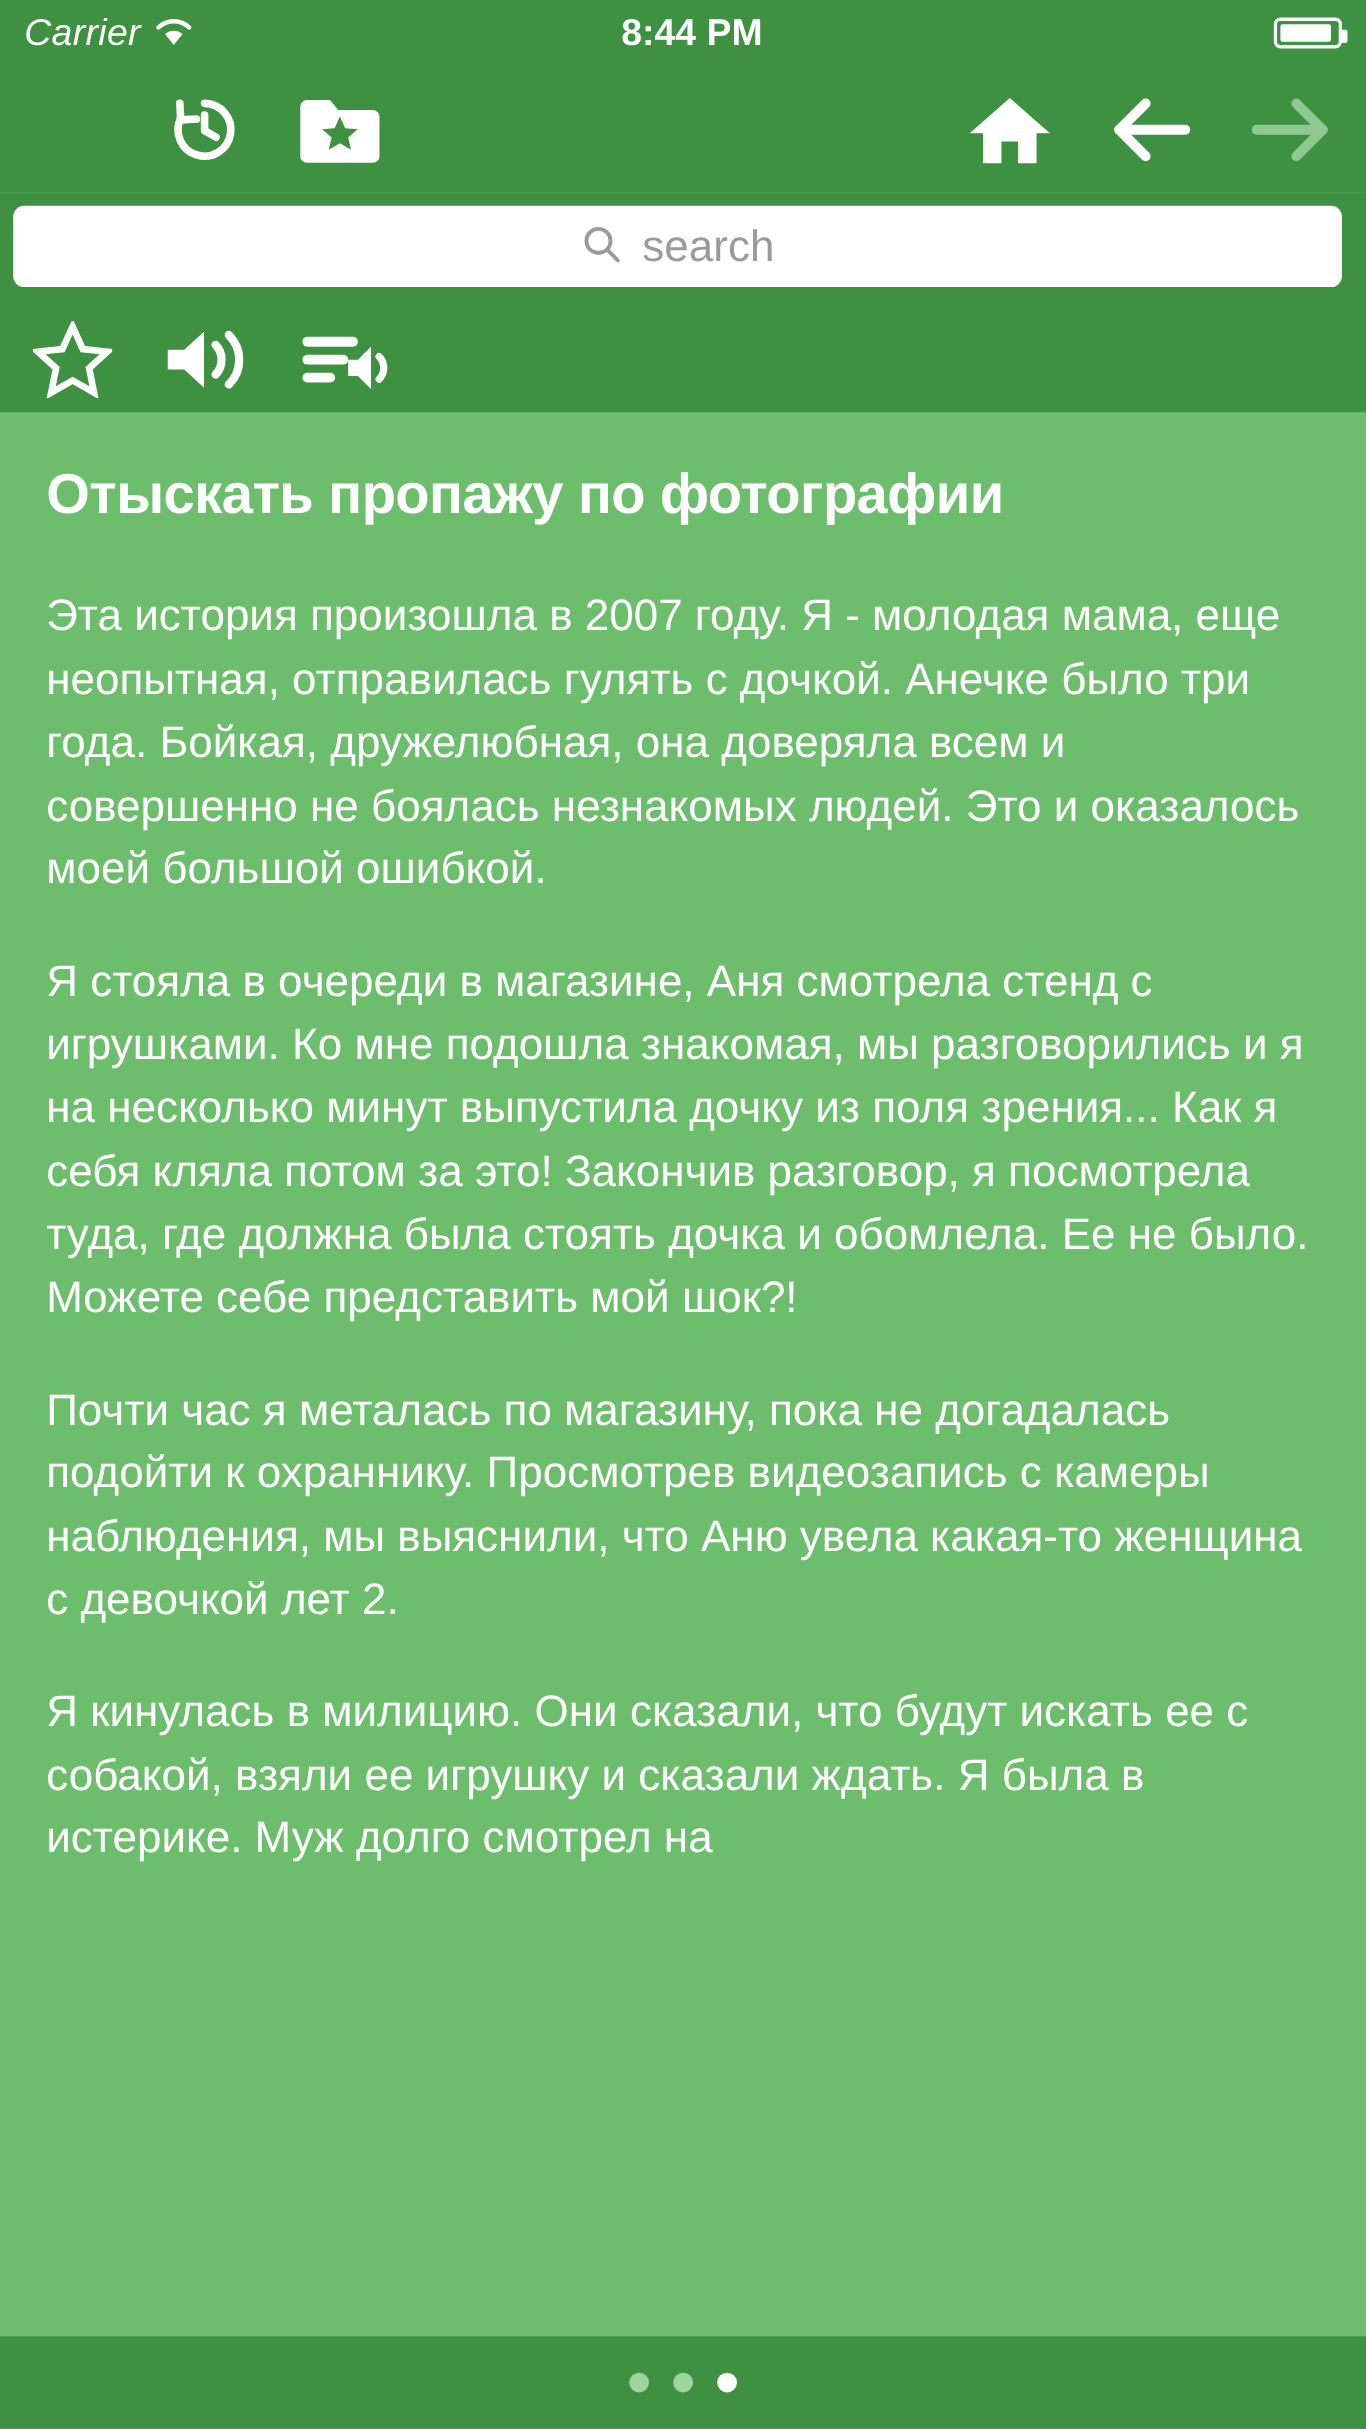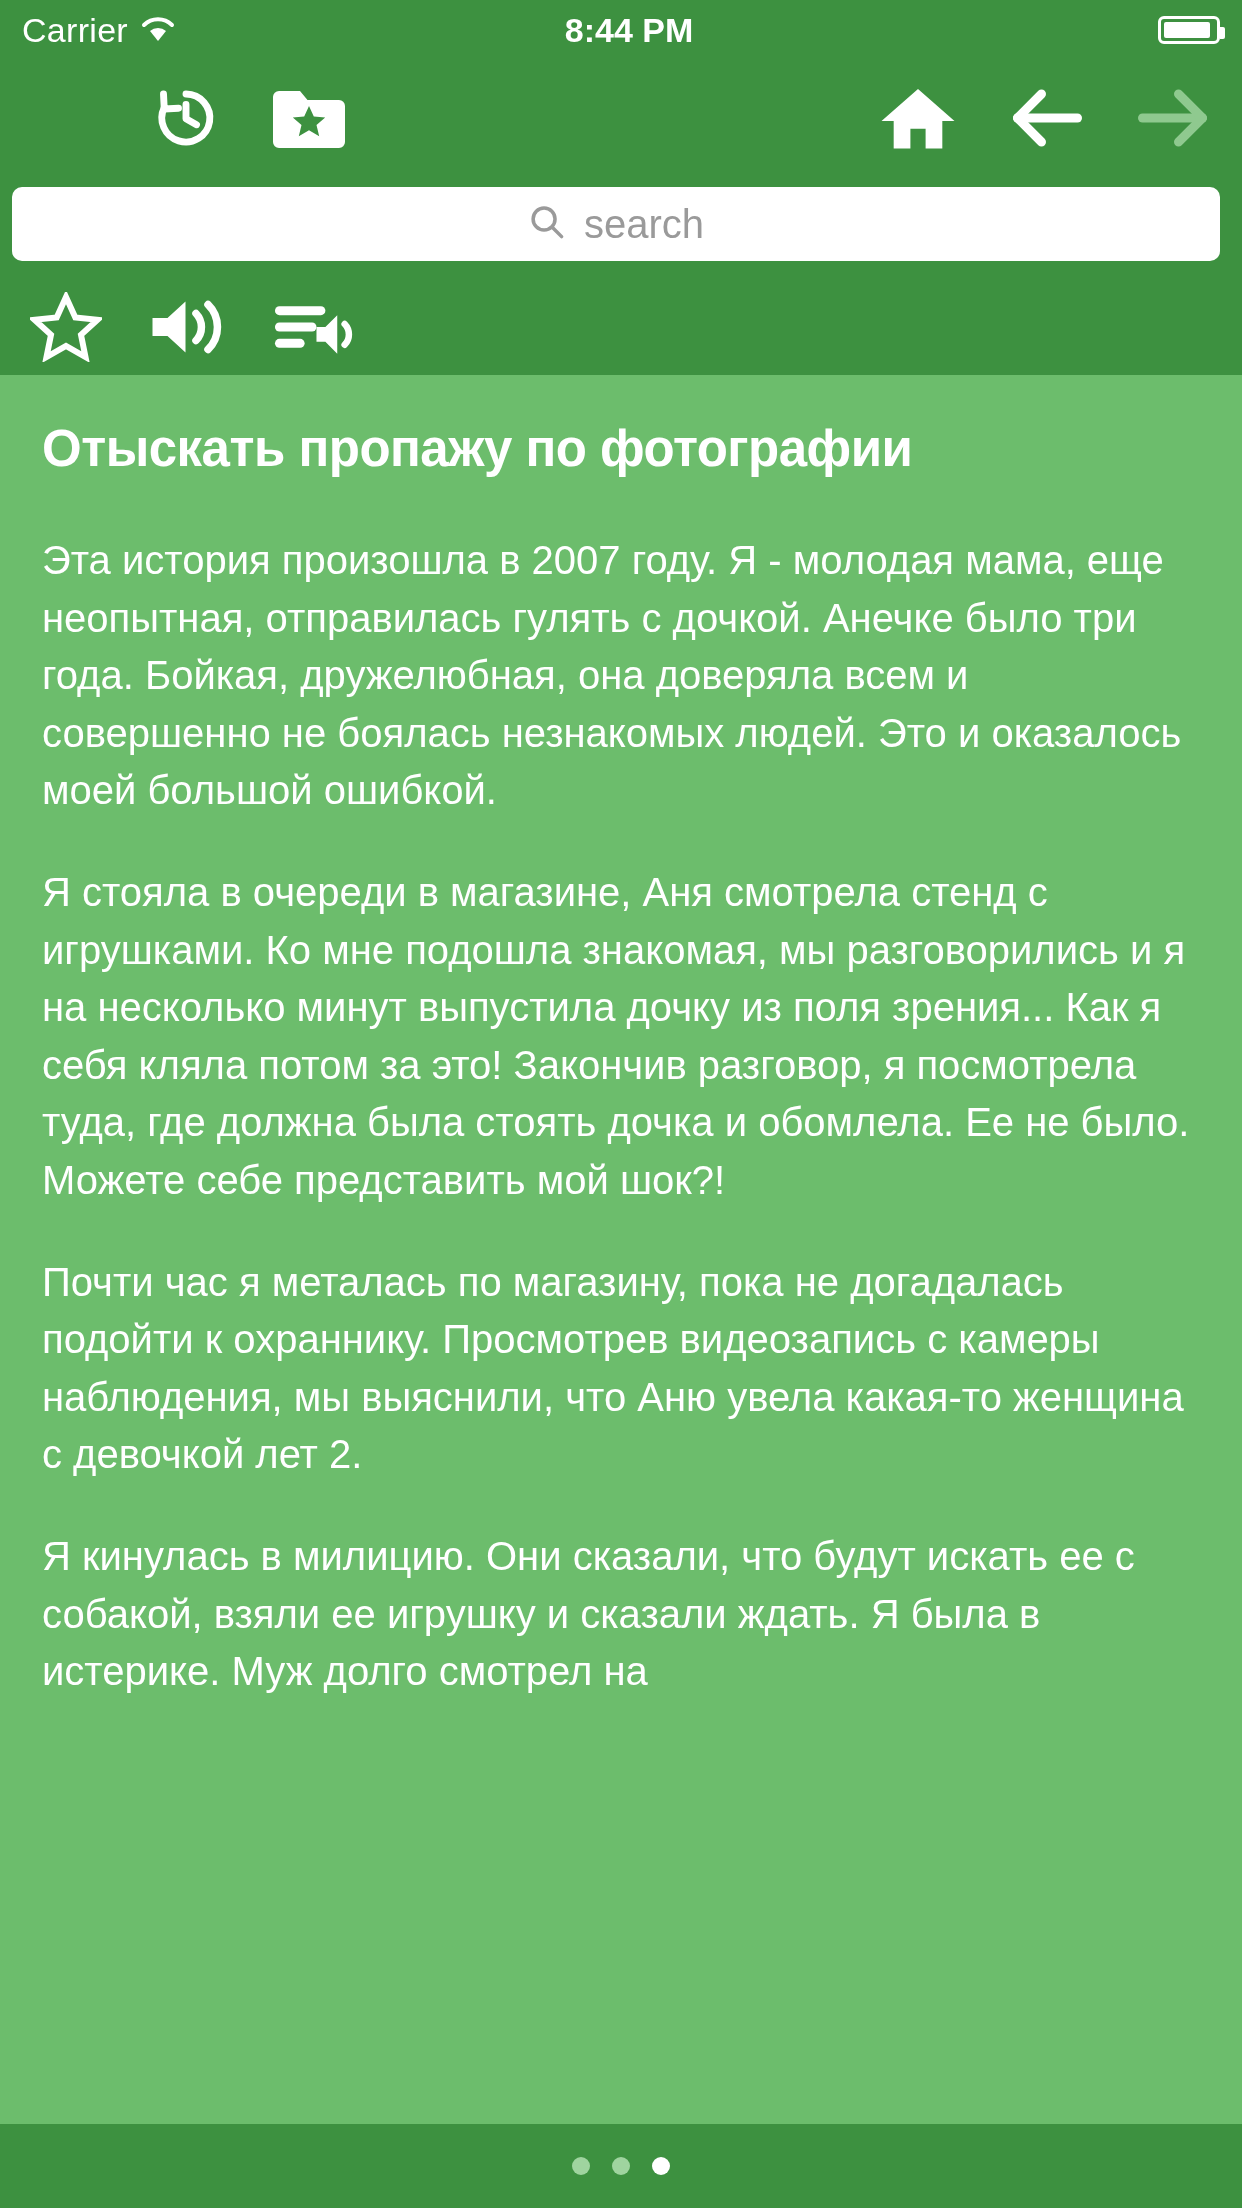--- a/index.html
+++ b/index.html
@@ -35,20 +35,21 @@
     position: relative;
   }
   .status-left {
     display: flex;
     align-items: center;
     gap: 12px;
   }
   .carrier-label {
     font-size: 34px;
     letter-spacing: 0.3px;
+    font-style: italic;
   }
   .wifi-icon svg { display: block; }
   .status-time {
     position: absolute;
     left: 16px; right: 0;
     text-align: center;
     font-size: 34px;
     font-weight: bold;
     pointer-events: none;
   }

